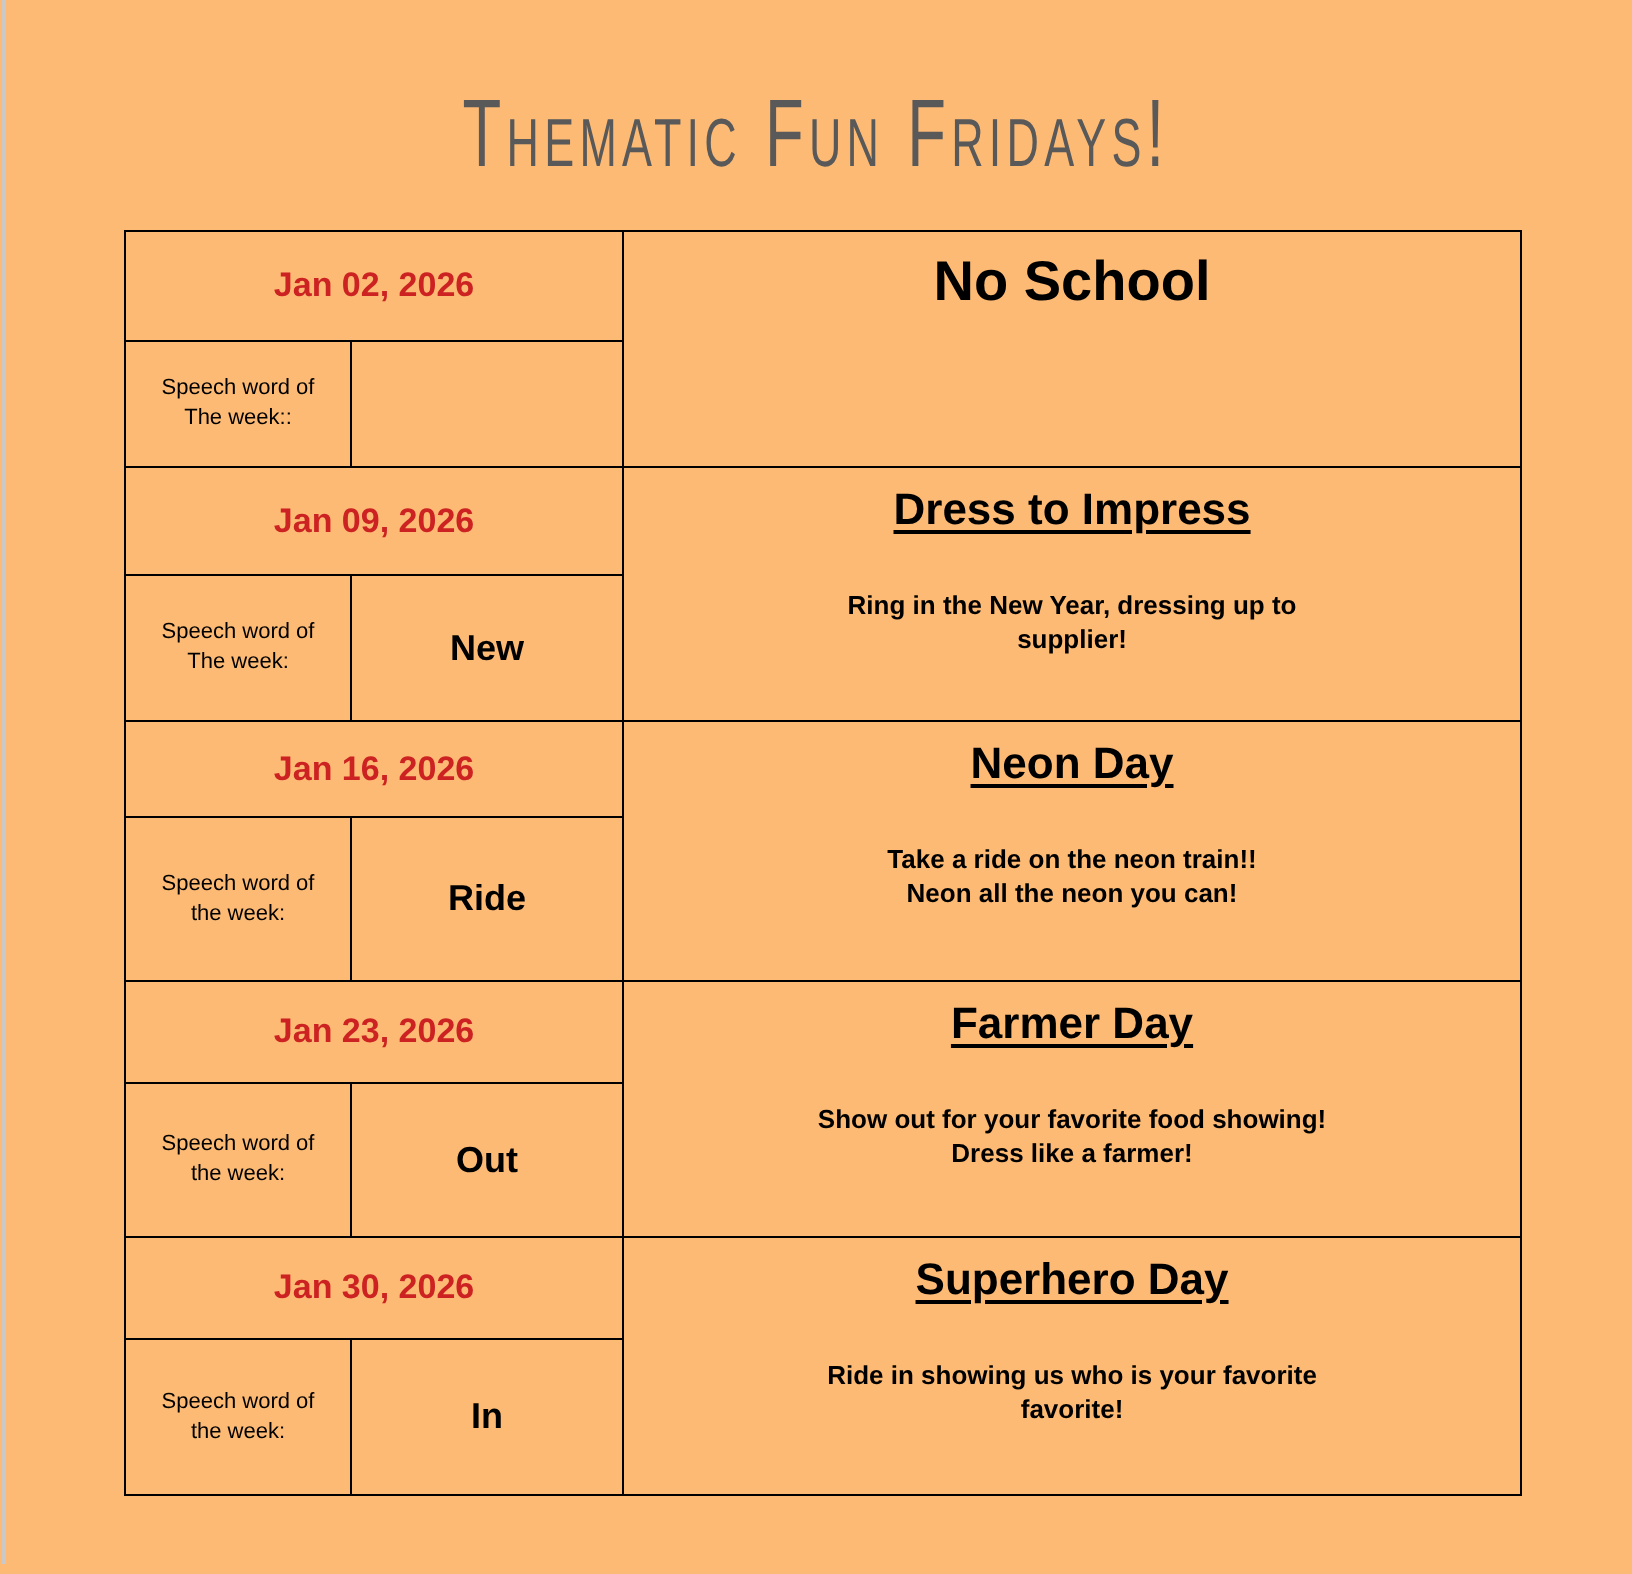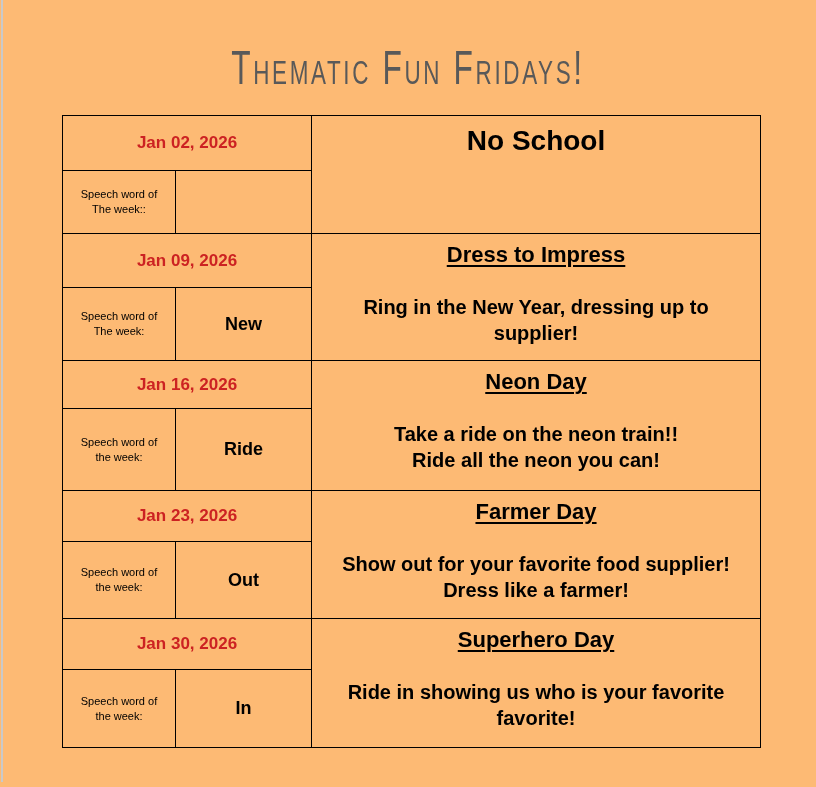--- a/index.html
+++ b/index.html
@@ -75,21 +75,21 @@
   .theme-title.underlined{
     text-decoration:underline;
     text-underline-offset:3px;
     text-decoration-thickness:1.5px;
   }
   .theme-title.large{
     font-size:28px;
   }
   .theme-desc{
     margin-top:27px;
-    font-size:20px;line-height:1.28;
+    font-size:13px;line-height:1.28;
   }
   .theme-desc:empty{display:none;}
 </style>
 </head>
 <body>
 
 <div class="page">
   <div class="left-edge"></div>
   <h1 class="title">Thematic Fun Fridays!</h1>
   <table class="fun-table">
@@ -120,33 +120,33 @@
   </tr>
   <tr>
     <td class="label-cell">Speech word of<br>The week:</td>
     <td class="word-cell">New</td>
   </tr>
 
   <tr>
     <td class="date-cell" colspan="2">Jan 16, 2026</td>
     <td class="theme-cell" rowspan="2">
       <div class="theme-title underlined">Neon Day</div>
-      <div class="theme-desc"><span>Take a </span><b>ride</b><span> on the neon train!!</span><br><span>Ride all the neon you can!</span></div>
+      <div class="theme-desc"><span>Take a </span><b>ride</b><span> on the neon train!!</span><br><span>Neon all the neon you can!</span></div>
     </td>
   </tr>
   <tr>
     <td class="label-cell">Speech word of<br>the week:</td>
     <td class="word-cell">Ride</td>
   </tr>
 
   <tr>
     <td class="date-cell" colspan="2">Jan 23, 2026</td>
     <td class="theme-cell" rowspan="2">
       <div class="theme-title underlined">Farmer Day</div>
-      <div class="theme-desc"><span>Show </span><b>out</b><span> for your favorite food supplier!</span><br><span>Dress like a farmer!</span></div>
+      <div class="theme-desc"><span>Show </span><b>out</b><span> for your favorite food showing!</span><br><span>Dress like a farmer!</span></div>
     </td>
   </tr>
   <tr>
     <td class="label-cell">Speech word of<br>the week:</td>
     <td class="word-cell">Out</td>
   </tr>
 
   <tr>
     <td class="date-cell" colspan="2">Jan 30, 2026</td>
     <td class="theme-cell" rowspan="2">

